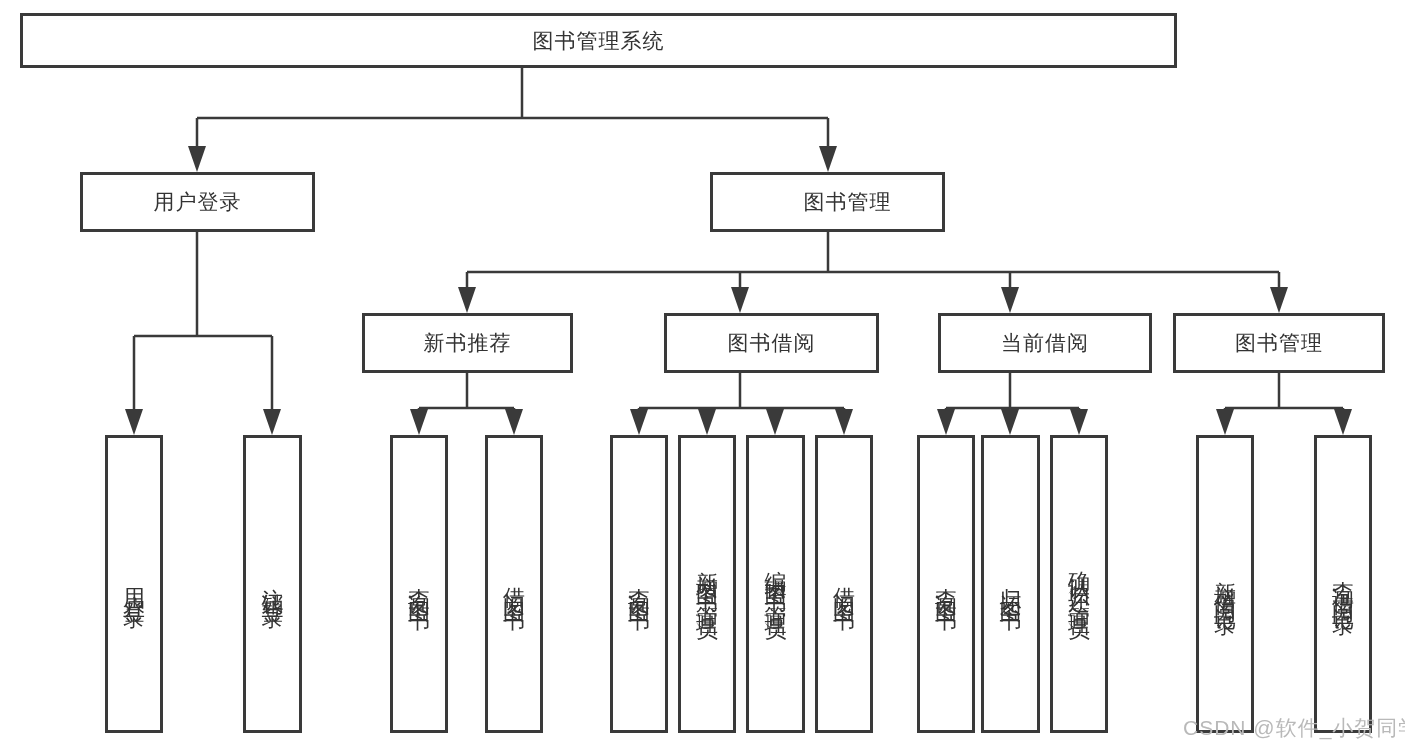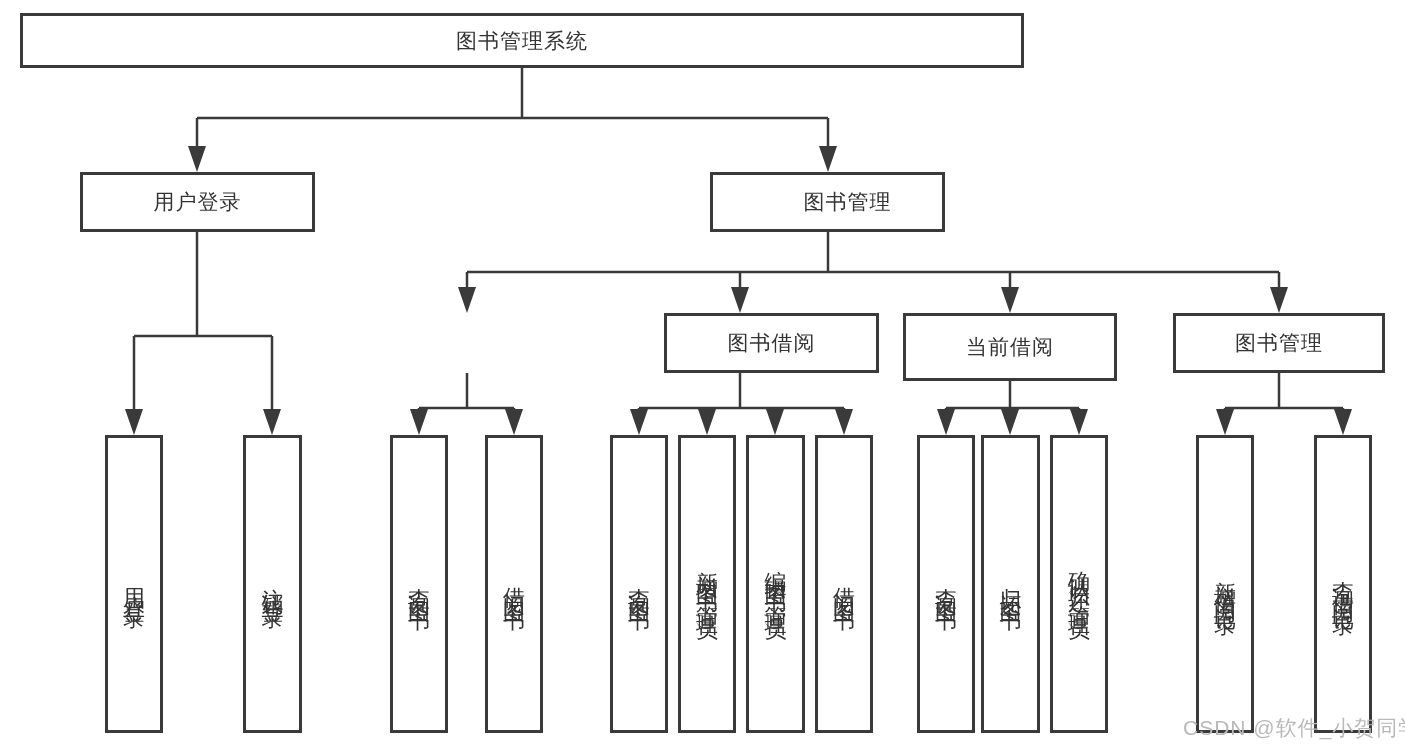--- a/index.html
+++ b/index.html
@@ -97,27 +97,28 @@
       <polygon points="766,409 784,409 775,435"></polygon>
       <polygon points="835,409 853,409 844,435"></polygon>
       <polygon points="937,409 955,409 946,435"></polygon>
       <polygon points="1001,409 1019,409 1010,435"></polygon>
       <polygon points="1070,409 1088,409 1079,435"></polygon>
       <polygon points="1216,409 1234,409 1225,435"></polygon>
       <polygon points="1334,409 1352,409 1343,435"></polygon>
     </g>
   </svg>
 
-  <div class="node h-node" style="left:20px; top:13px; width:1004px; height:55px;">图书管理系统</div>
+  <div class="node h-node" style="left:20px; top:13px; width:1157px; height:55px;">图书管理系统</div>
 
   <div class="node h-node" style="left:80px; top:172px; width:235px; height:60px;">用户登录</div>
   <div class="node h-node" style="left:710px; top:172px; width:235px; height:60px;padding-left:40px;">图书管理</div>
 
+  <div class="node h-node" style="left:362px; top:313px; width:211px; height:60px;">新书推荐</div>
   <div class="node h-node" style="left:633px; top:313px; width:215px; height:60px;margin-left:31px;">图书借阅</div>
-  <div class="node h-node" style="left:903px; top:313px; width:214px; height:68px;">当前借阅</div>
+  <div class="node h-node" style="left:938px; top:313px; width:214px; height:60px;">当前借阅</div>
   <div class="node h-node" style="left:1173px; top:313px; width:212px; height:60px;">图书管理</div>
 
   <div class="node v-node" style="left:105px; top:435px; width:58px; height:298px;">用户登录</div>
   <div class="node v-node" style="left:243px; top:435px; width:59px; height:298px;">注销登录</div>
 
   <div class="node v-node" style="left:390px; top:435px; width:58px; height:298px;">查询图书</div>
   <div class="node v-node" style="left:485px; top:435px; width:58px; height:298px;">借阅图书</div>
 
   <div class="node v-node" style="left:610px; top:435px; width:58px; height:298px;">查询图书</div>
   <div class="node v-node" style="left:678px; top:435px; width:58px; height:298px;">新增图书（管理员）</div>

